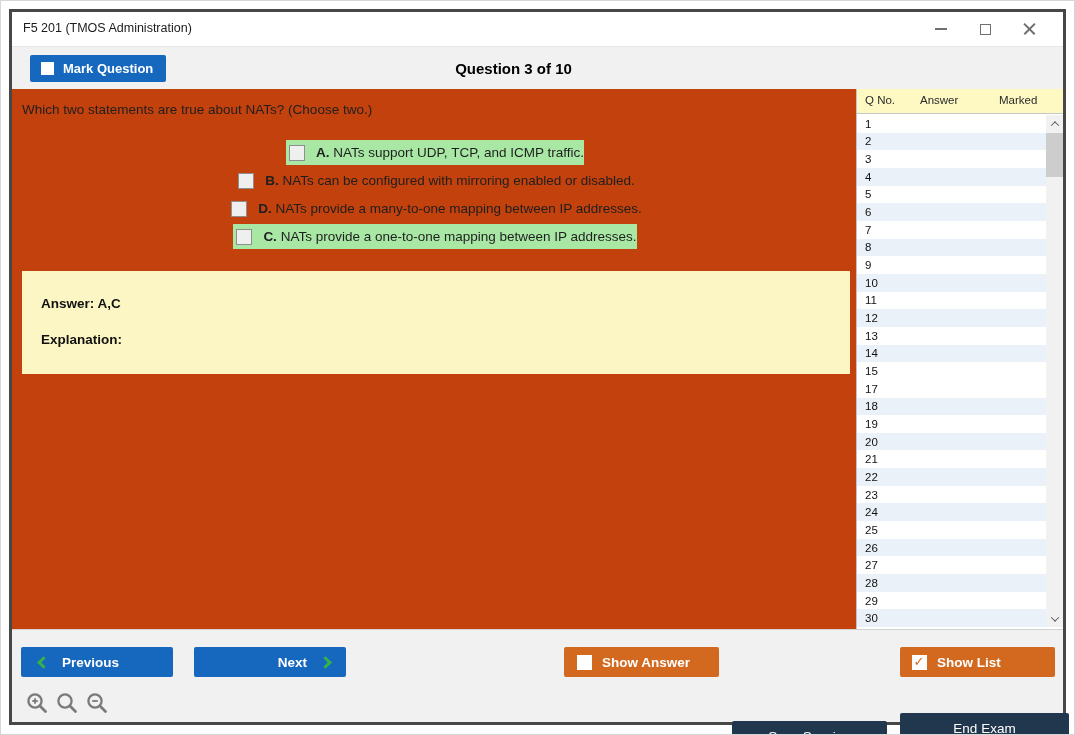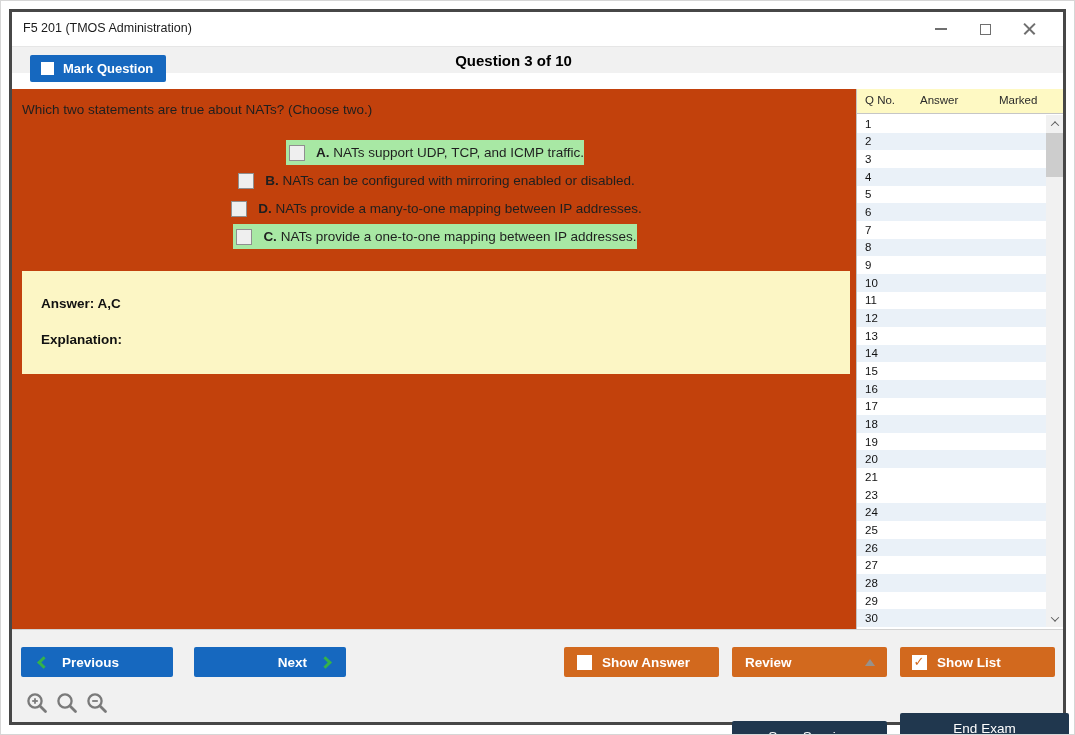--- a/index.html
+++ b/index.html
@@ -14,21 +14,21 @@
   .win-controls{position:absolute;right:12px;top:0;height:100%;display:flex;align-items:center;}
   .win-btn{width:44px;height:100%;display:flex;align-items:center;justify-content:center;cursor:default;}
   .glyph-min{width:12px;height:2px;background:#6f6f6f;}
   .glyph-max{width:11px;height:11px;border:1.5px solid #6f6f6f;}
   .glyph-close{position:relative;width:13px;height:13px;}
   .glyph-close::before,.glyph-close::after{content:"";position:absolute;left:-1px;top:5.5px;width:15px;height:1.6px;background:#6f6f6f;}
   .glyph-close::before{transform:rotate(45deg);}
   .glyph-close::after{transform:rotate(-45deg);}
 
   
-  .header-strip{position:relative;height:27px;background:var(--strip,#f1f1f1);border-top:1px solid #e6e6e6;}
+  .header-strip{position:relative;height:43px;background:var(--strip,#f1f1f1);border-top:1px solid #e6e6e6;}
   .mark-btn{position:absolute;left:18px;top:8px;height:27px;width:136px;background:var(--blue,#1668bf);border-radius:2px;display:flex;align-items:center;padding-left:11px;cursor:pointer;}
   .mark-btn .cb-white{width:13px;height:13px;background:#fff;margin-right:9px;flex:none;}
   .mark-btn span.lbl{color:#fff;font-weight:700;font-size:13px;}
   .q-counter{position:absolute;left:0;right:0;top:0;height:100%;display:flex;align-items:center;justify-content:center;padding-right:48px;font-weight:700;font-size:15px;color:#000;}
 
   
   .body-area{position:absolute;left:0;right:0;top:77px;bottom:93px;}
   .content{position:absolute;left:0;top:0;bottom:0;right:207px;background:#c2410c;overflow:hidden;}
   .question-text{margin:13px 0 0 10px;font-size:13.5px;color:#1f1f1f;}
   .options{margin:23px 6px 0 8px;display:flex;flex-direction:column;gap:3px;align-items:center;}
@@ -183,37 +183,37 @@
             </div>
             <div class="qrow">
               <span>13</span>
             </div>
             <div class="qrow alt">
               <span>14</span>
             </div>
             <div class="qrow">
               <span>15</span>
             </div>
-            <div class="qrow alt">
-              <span>16</span>
-            </div>
             <div class="qrow">
               <span>17</span>
             </div>
             <div class="qrow alt">
               <span>18</span>
             </div>
             <div class="qrow">
               <span>19</span>
             </div>
             <div class="qrow alt">
               <span>20</span>
             </div>
             <div class="qrow">
               <span>21</span>
+            </div>
+            <div class="qrow alt">
+              <span>22</span>
             </div>
             <div class="qrow">
               <span>23</span>
             </div>
             <div class="qrow alt">
               <span>24</span>
             </div>
             <div class="qrow">
               <span>25</span>
             </div>
@@ -250,24 +250,20 @@
         <span class="chev-g left"></span>
         <span>Previous</span>
       </div>
       <div class="btn btn-blue btn-next">
         <span>Next</span>
         <span class="chev-g right"></span>
       </div>
       <div class="btn btn-orange btn-show-answer">
         <span class="cb-orange" id="cb-show-answer"></span>
         <span>Show Answer</span>
-      </div>
-      <div class="btn btn-orange btn-review">
-        <span>Review</span>
-        <span class="tri-up"></span>
       </div>
       <div class="btn btn-orange btn-show-list">
         <span class="cb-orange checked" id="cb-show-list"></span>
         <span>Show List</span>
       </div>
       <div class="btn btn-navy btn-save">
         <span>Save Session</span>
       </div>
       <div class="btn btn-navy btn-end">
         <span>End Exam</span>

